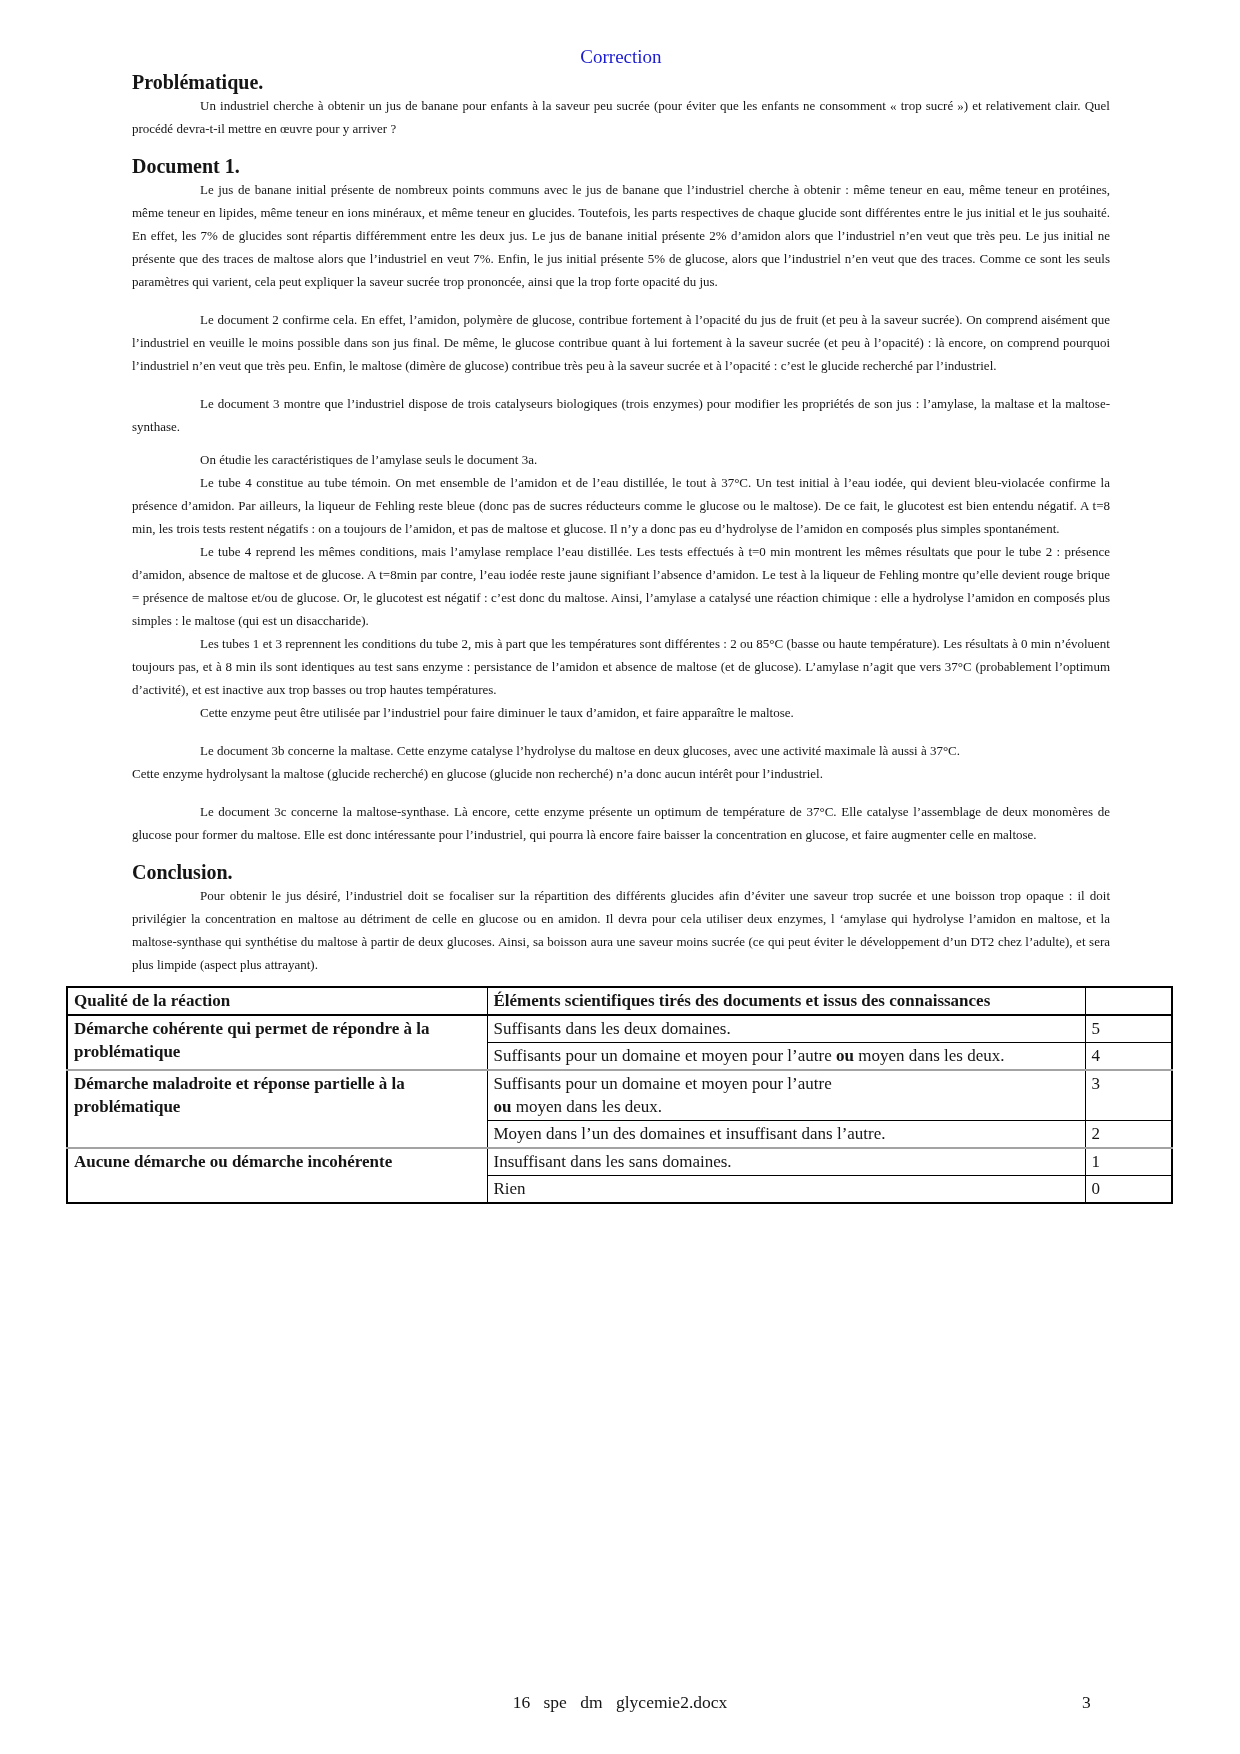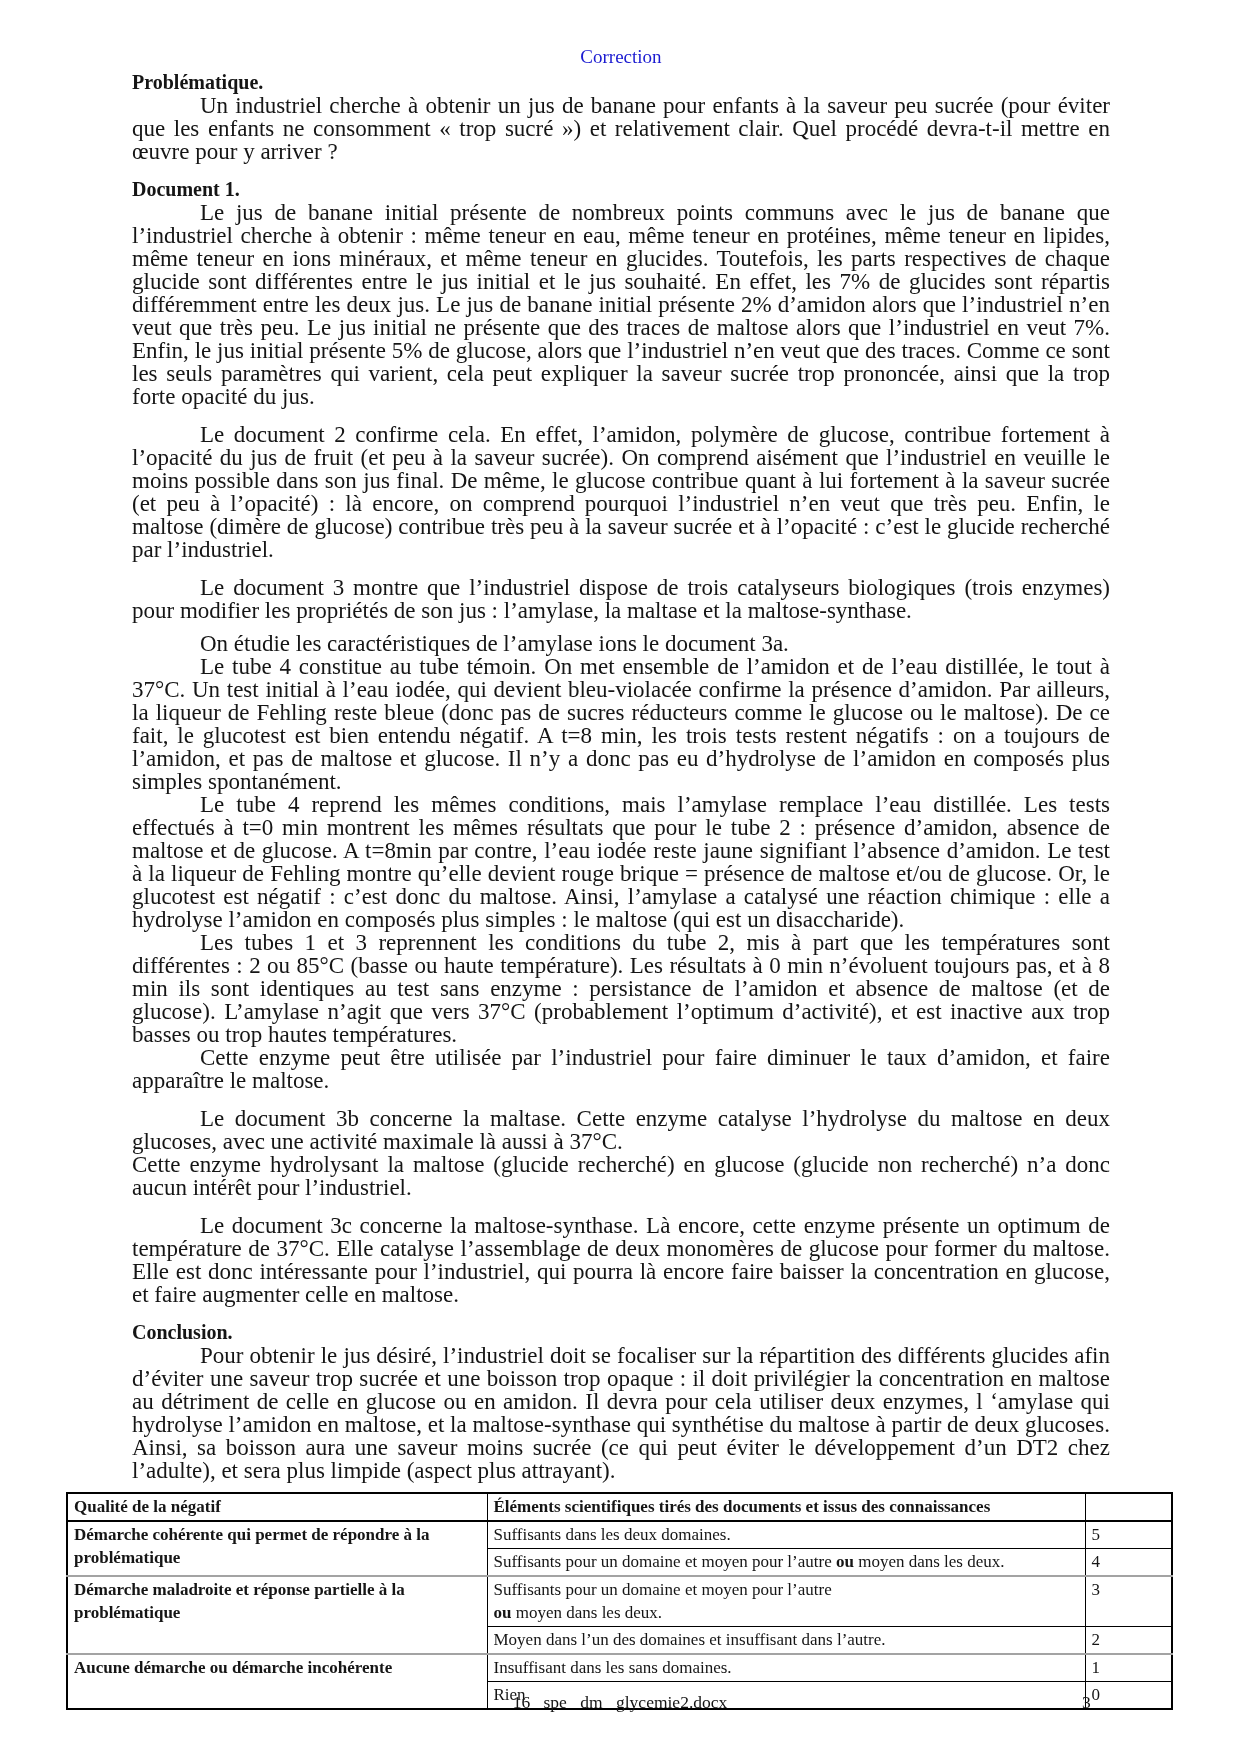--- a/index.html
+++ b/index.html
@@ -11,21 +11,21 @@
   .content { padding:46px 130px 0 132px; }
   .doc-title {
     text-align:center; font-weight:normal; font-size:19px;
     color:#1b1bd1; margin:0 0 3px 0;
   }
   .head {
     font-size:20px; font-weight:bold; margin:0; padding:0;
   }
   .head.sp { margin-top:15px; }
   p.para {
-    margin:0; font-size:23px; line-height:23px;
+    margin:0; font-size:13px; line-height:23px;
     text-align:justify; text-justify:inter-word;
   }
   p.ind { text-indent:68px; }
   p.sp { margin-top:15px; }
   p.sp-sm { margin-top:10px; }
   b.lead { font-weight:normal; }
 
   table.grade {
     border-collapse:collapse; table-layout:fixed;
     width:1105px; margin:10px 0 0 -66px;
@@ -56,21 +56,21 @@
   <div class="head">Problématique.</div>
   <p class="para ind">Un industriel cherche à obtenir un jus de banane pour enfants à la saveur peu sucrée (pour éviter que les enfants ne consomment « trop sucré ») et relativement clair. Quel procédé devra-t-il mettre en œuvre pour y arriver ?</p>
 
   <div class="head sp">Document 1.</div>
   <p class="para ind">Le jus de banane initial présente de nombreux points communs avec le jus de banane que l’industriel cherche à obtenir : même teneur en eau, même teneur en protéines, même teneur en lipides, même teneur en ions minéraux, et même teneur en glucides. Toutefois, les parts respectives de chaque glucide sont différentes entre le jus initial et le jus souhaité. En effet, les 7% de glucides sont répartis différemment entre les deux jus. Le jus de banane initial présente 2% d’amidon alors que l’industriel n’en veut que très peu. Le jus initial ne présente que des traces de maltose alors que l’industriel en veut 7%. Enfin, le jus initial présente 5% de glucose, alors que l’industriel n’en veut que des traces. Comme ce sont les seuls paramètres qui varient, cela peut expliquer la saveur sucrée trop prononcée, ainsi que la trop forte opacité du jus.</p>
 
   <p class="para ind sp"><b class="lead">Le document 2</b><span> confirme cela. En effet, l’amidon, polymère de glucose, contribue fortement à l’opacité du jus de fruit (et peu à la saveur sucrée). On comprend aisément que l’industriel en veuille le moins possible dans son jus final. De même, le glucose contribue quant à lui fortement à la saveur sucrée (et peu à l’opacité) : là encore, on comprend pourquoi l’industriel n’en veut que très peu. Enfin, le maltose (dimère de glucose) contribue très peu à la saveur sucrée et à l’opacité : c’est le glucide recherché par l’industriel.</span></p>
 
   <p class="para ind sp"><b class="lead">Le document 3</b><span> montre que l’industriel dispose de trois catalyseurs biologiques (trois enzymes) pour modifier les propriétés de son jus : l’amylase, la maltase et la maltose-synthase.</span></p>
 
-  <p class="para ind sp-sm">On étudie les caractéristiques de l’amylase ions le document 3a.</p>
+  <p class="para ind sp-sm">On étudie les caractéristiques de l’amylase seuls le document 3a.</p>
   <p class="para ind">Le tube 4 constitue au tube témoin. On met ensemble de l’amidon et de l’eau distillée, le tout à 37°C. Un test initial à l’eau iodée, qui devient bleu-violacée confirme la présence d’amidon. Par ailleurs, la liqueur de Fehling reste bleue (donc pas de sucres réducteurs comme le glucose ou le maltose). De ce fait, le glucotest est bien entendu négatif. A t=8 min, les trois tests restent négatifs : on a toujours de l’amidon, et pas de maltose et glucose. Il n’y a donc pas eu d’hydrolyse de l’amidon en composés plus simples spontanément.</p>
   <p class="para ind">Le tube 4 reprend les mêmes conditions, mais l’amylase remplace l’eau distillée. Les tests effectués à t=0 min montrent les mêmes résultats que pour le tube 2 : présence d’amidon, absence de maltose et de glucose. A t=8min par contre, l’eau iodée reste jaune signifiant l’absence d’amidon. Le test à la liqueur de Fehling montre qu’elle devient rouge brique = présence de maltose et/ou de glucose. Or, le glucotest est négatif : c’est donc du maltose. Ainsi, l’amylase a catalysé une réaction chimique : elle a hydrolyse l’amidon en composés plus simples : le maltose (qui est un disaccharide).</p>
   <p class="para ind">Les tubes 1 et 3 reprennent les conditions du tube 2, mis à part que les températures sont différentes : 2 ou 85°C (basse ou haute température). Les résultats à 0 min n’évoluent toujours pas, et à 8 min ils sont identiques au test sans enzyme : persistance de l’amidon et absence de maltose (et de glucose). L’amylase n’agit que vers 37°C (probablement l’optimum d’activité), et est inactive aux trop basses ou trop hautes températures.</p>
   <p class="para ind">Cette enzyme peut être utilisée par l’industriel pour faire diminuer le taux d’amidon, et faire apparaître le maltose.</p>
 
   <p class="para ind sp"><b class="lead">Le document 3b</b><span> concerne la maltase. Cette enzyme catalyse l’hydrolyse du maltose en deux glucoses, avec une activité maximale là aussi à 37°C.</span></p>
   <p class="para">Cette enzyme hydrolysant la maltose (glucide recherché) en glucose (glucide non recherché) n’a donc aucun intérêt pour l’industriel.</p>
 
   <p class="para ind sp">Le document 3c concerne la maltose-synthase. Là encore, cette enzyme présente un optimum de température de 37°C. Elle catalyse l’assemblage de deux monomères de glucose pour former du maltose. Elle est donc intéressante pour l’industriel, qui pourra là encore faire baisser la concentration en glucose, et faire augmenter celle en maltose.</p>
 
@@ -78,21 +78,21 @@
   <p class="para ind">Pour obtenir le jus désiré, l’industriel doit se focaliser sur la répartition des différents glucides afin d’éviter une saveur trop sucrée et une boisson trop opaque : il doit privilégier la concentration en maltose au détriment de celle en glucose ou en amidon. Il devra pour cela utiliser deux enzymes, l ‘amylase qui hydrolyse l’amidon en maltose, et la maltose-synthase qui synthétise du maltose à partir de deux glucoses. Ainsi, sa boisson aura une saveur moins sucrée (ce qui peut éviter le développement d’un DT2 chez l’adulte), et sera plus limpide (aspect plus attrayant).</p>
 
   <table class="grade">
     <colgroup>
         <col class="c1">
         <col class="c2">
         <col class="c3">
       </colgroup>
     <tbody>
         <tr class="hdr">
-      <th>Qualité de la négatif</th>
+      <th>Qualité de la réaction</th>
       <th>Éléments scientifiques tirés des documents et issus des connaissances</th>
       <th></th>
     </tr>
     <tr class="grp">
       <td class="crit" rowspan="2">Démarche cohérente qui permet de répondre à la problématique</td>
       <td>Suffisants dans les deux domaines.</td>
       <td>5</td>
     </tr>
     <tr>
       <td><span>Suffisants pour un domaine et moyen pour l’autre </span><b>ou</b><span> moyen dans les deux.</span></td>

